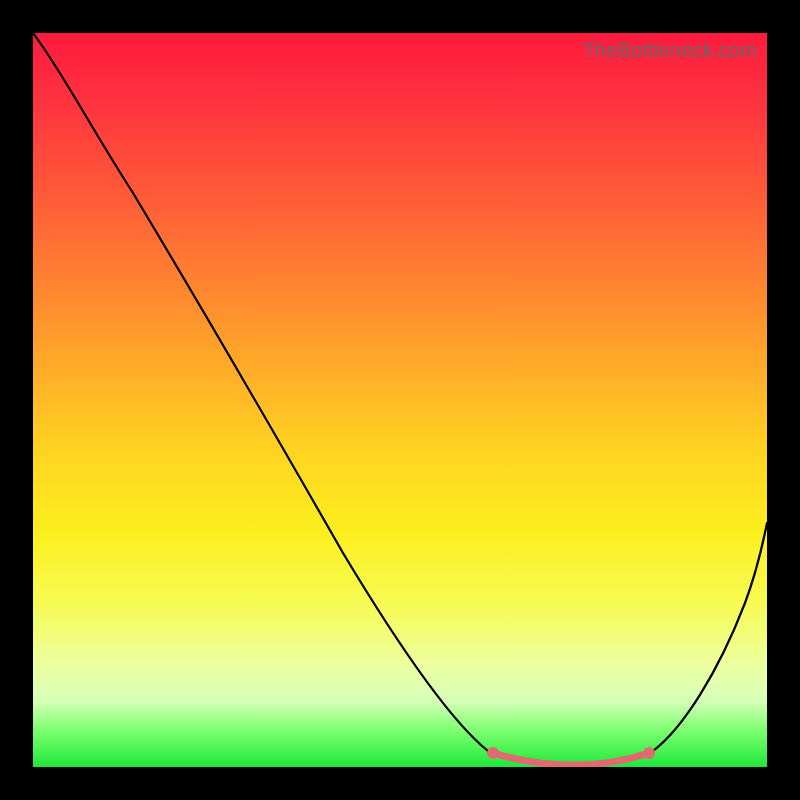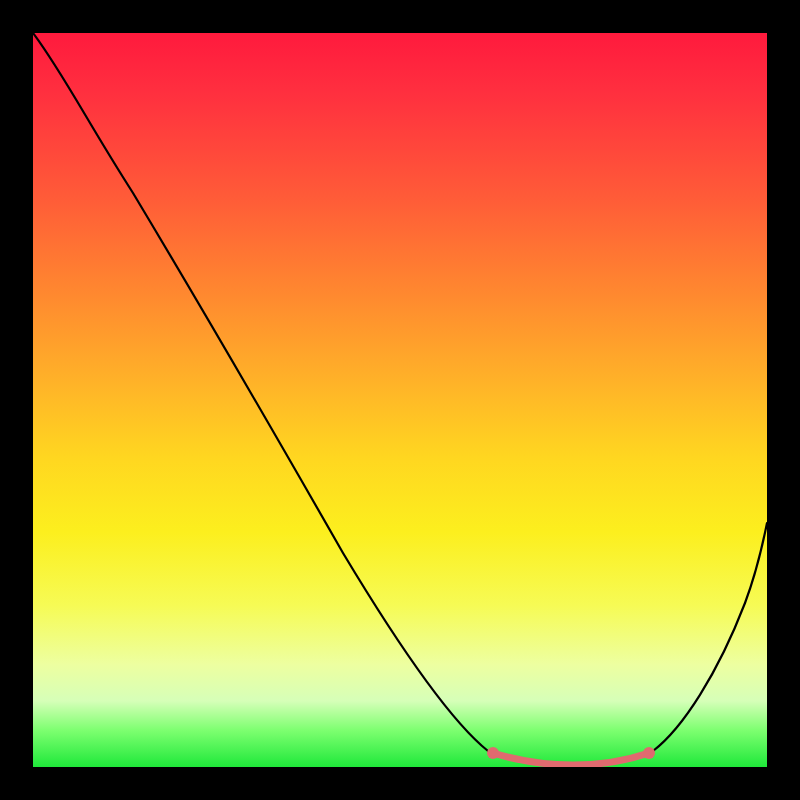--- a/index.html
+++ b/index.html
@@ -73,20 +73,21 @@
     fill: #e06a6f;
   }
 </style>
 </head>
 <body>
 
 <div class="frame">
 
   <div class="plot-area">
 
+    <div class="watermark">TheBottleneck.com</div>
 
     <svg class="overlay" viewBox="0 0 734 734" preserveAspectRatio="none">
 
       <path class="curve-main" d="M 0 0
                C 30 40, 55 90, 100 160
                C 160 260, 230 380, 310 520
                C 370 620, 420 690, 455 718
                L 470 724
                Q 500 732, 540 732
                Q 580 732, 608 724

